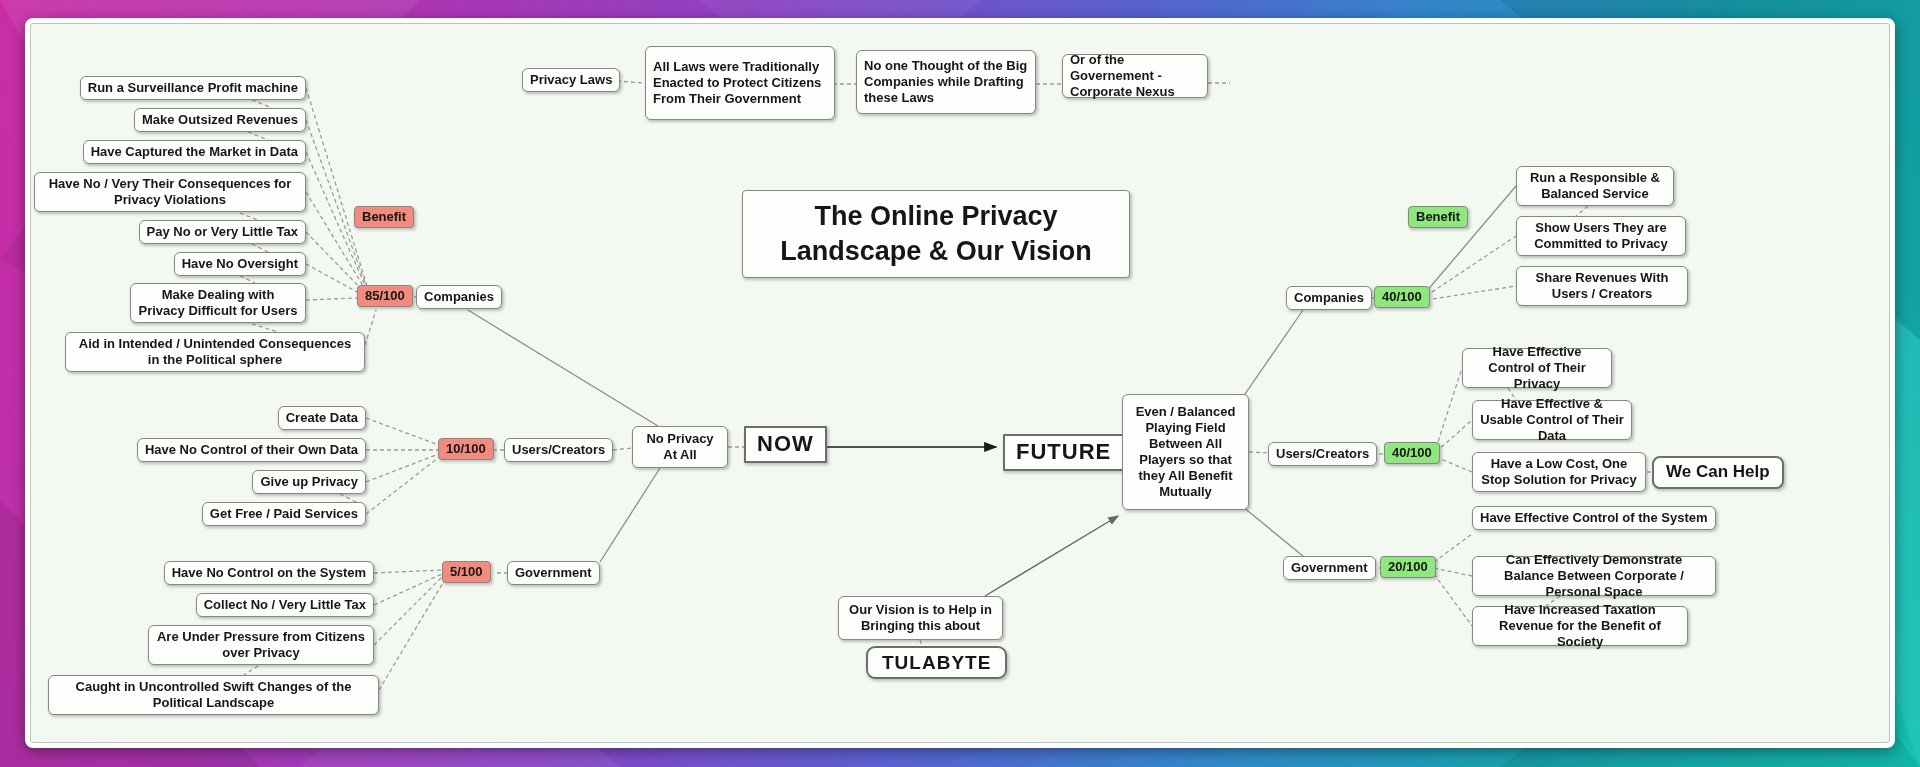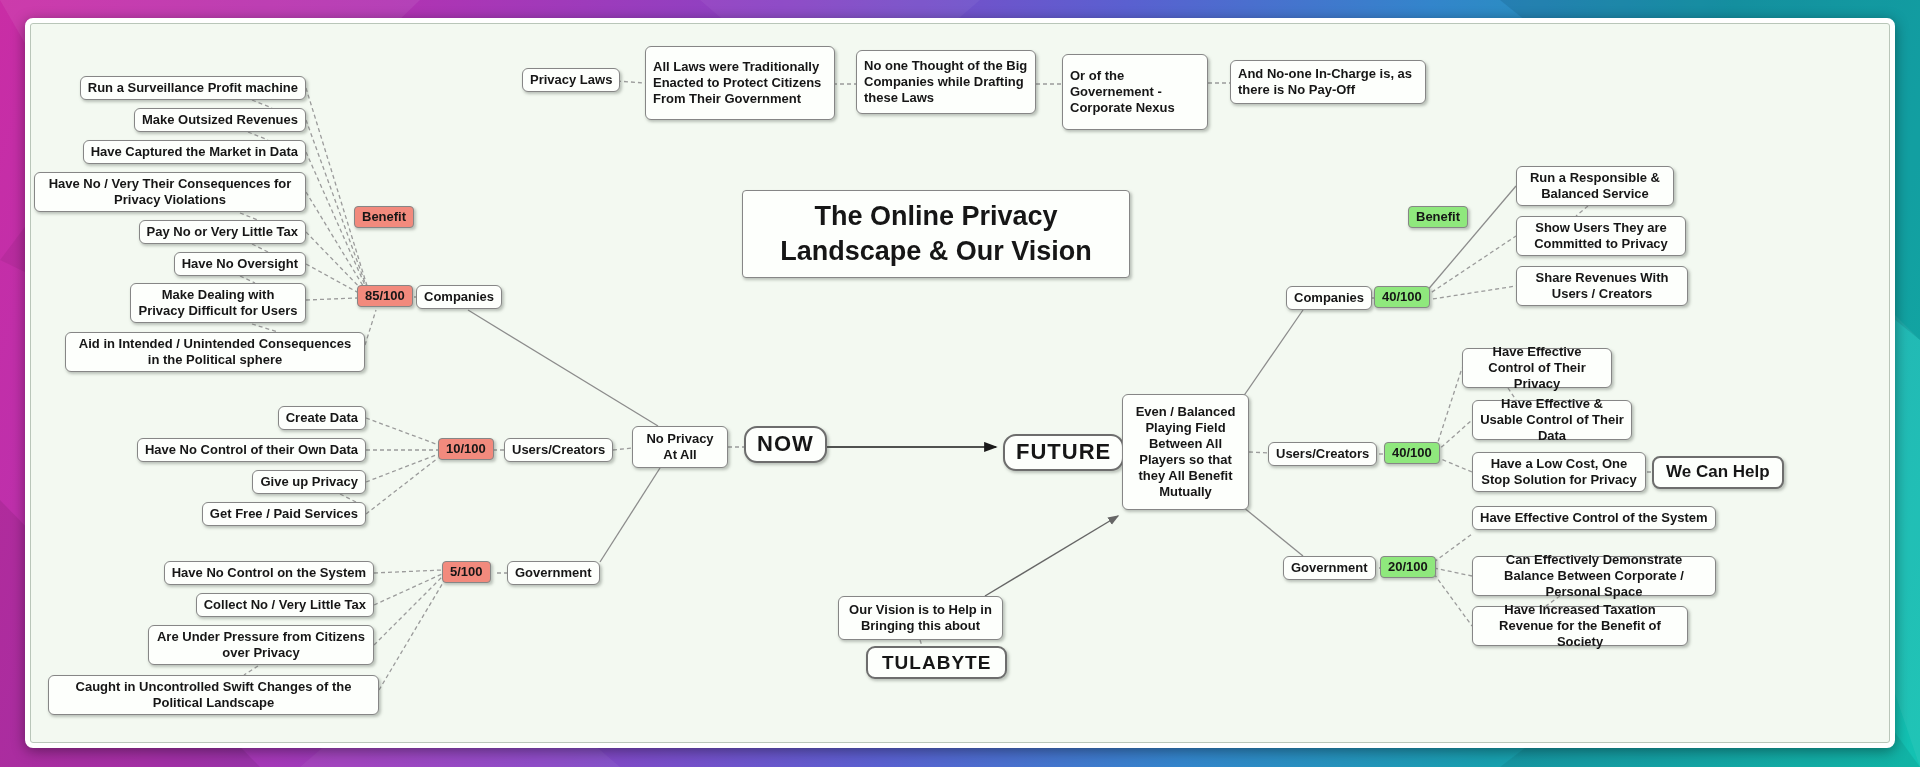--- a/index.html
+++ b/index.html
@@ -13,21 +13,21 @@
   .wires{position:absolute;left:0;top:0;width:1920px;height:767px;pointer-events:none;}
   .n{position:absolute;box-sizing:border-box;background:#fdfffc;border:1px solid #868686;
      border-radius:6px;box-shadow:1.5px 2px 3px rgba(80,90,80,.35);
      font-weight:bold;font-size:13px;color:#161616;line-height:1.22;
      display:flex;align-items:center;justify-content:center;text-align:center;padding:3px 7px;}
   .nw{white-space:nowrap;}
   .la{justify-content:flex-start;text-align:left;}
   .badge{border-radius:4px;padding:2px 7px;white-space:nowrap;}
   .red{background:#f28a7d;}
   .green{background:#8fe87d;}
-  .big{font-size:22px;border-width:2px;border-color:#6d6d6d;border-radius:13px;padding:3px 11px;letter-spacing:1px;}
+  .big{font-size:22px;border-width:2px;border-color:#6d6d6d;border-radius:1px;padding:3px 11px;letter-spacing:1px;}
   .mid{font-size:17px;border-width:2px;border-color:#6d6d6d;border-radius:8px;padding:4px 12px;}
   .brand{font-size:19px;border-width:2px;border-color:#6d6d6d;border-radius:9px;padding:3px 14px;letter-spacing:1px;}
   .title{font-size:27px;line-height:1.3;border-radius:4px;}
   .dash{stroke:#9b9b9b;stroke-width:1.3;stroke-dasharray:4 3;fill:none;}
   .solid{stroke:#8c8c8c;stroke-width:1.3;fill:none;}
   .main{stroke:#1a1a1a;stroke-width:1.7;fill:none;}
   .varr{stroke:#666;stroke-width:1.4;fill:none;}
 </style>
 </head>
 <body>
@@ -127,22 +127,21 @@
   </svg>
 
   <div class="n title" style="left:742px;top:190px;width:388px;height:88px;flex-direction:column">
     <span>The Online Privacy</span>
     <span>Landscape &amp; Our Vision</span>
   </div>
 
   <div class="n nw" style="left:522px;top:68px">Privacy Laws</div>
   <div class="n la" style="left:645px;top:46px;width:190px;height:74px">All Laws were Traditionally Enacted to Protect Citizens From Their Government</div>
   <div class="n la" style="left:856px;top:50px;width:180px;height:64px">No one Thought of the Big Companies while Drafting these Laws</div>
-  <div class="n la" style="left:1062px;top:54px;width:146px;height:76px">Or of the Governement - Corporate Nexus</div>
-  <div class="n la" style="left:1230px;top:60px;width:196px;height:44px">And No-one In-Charge is, as there is No Pay-Off</div>
+  <div class="n la" style="left:1062px;top:54px;width:146px;height:44px">Or of the Governement - Corporate Nexus</div>
 
   <div class="n nw" style="right:1614px;top:76px">Run a Surveillance Profit machine</div>
   <div class="n nw" style="right:1614px;top:108px">Make Outsized Revenues</div>
   <div class="n nw" style="right:1614px;top:140px">Have Captured the Market in Data</div>
   <div class="n" style="right:1614px;top:172px;width:272px;height:40px">Have No / Very Their Consequences for Privacy Violations</div>
   <div class="n nw" style="right:1614px;top:220px">Pay No or Very Little Tax</div>
   <div class="n nw" style="right:1614px;top:252px">Have No Oversight</div>
   <div class="n" style="right:1614px;top:283px;width:176px;height:40px">Make Dealing with Privacy Difficult for Users</div>
   <div class="n" style="right:1555px;top:332px;width:300px;height:40px">Aid in Intended / Unintended Consequences in the Political sphere</div>
   <div class="n badge red" style="left:354px;top:206px">Benefit</div>

